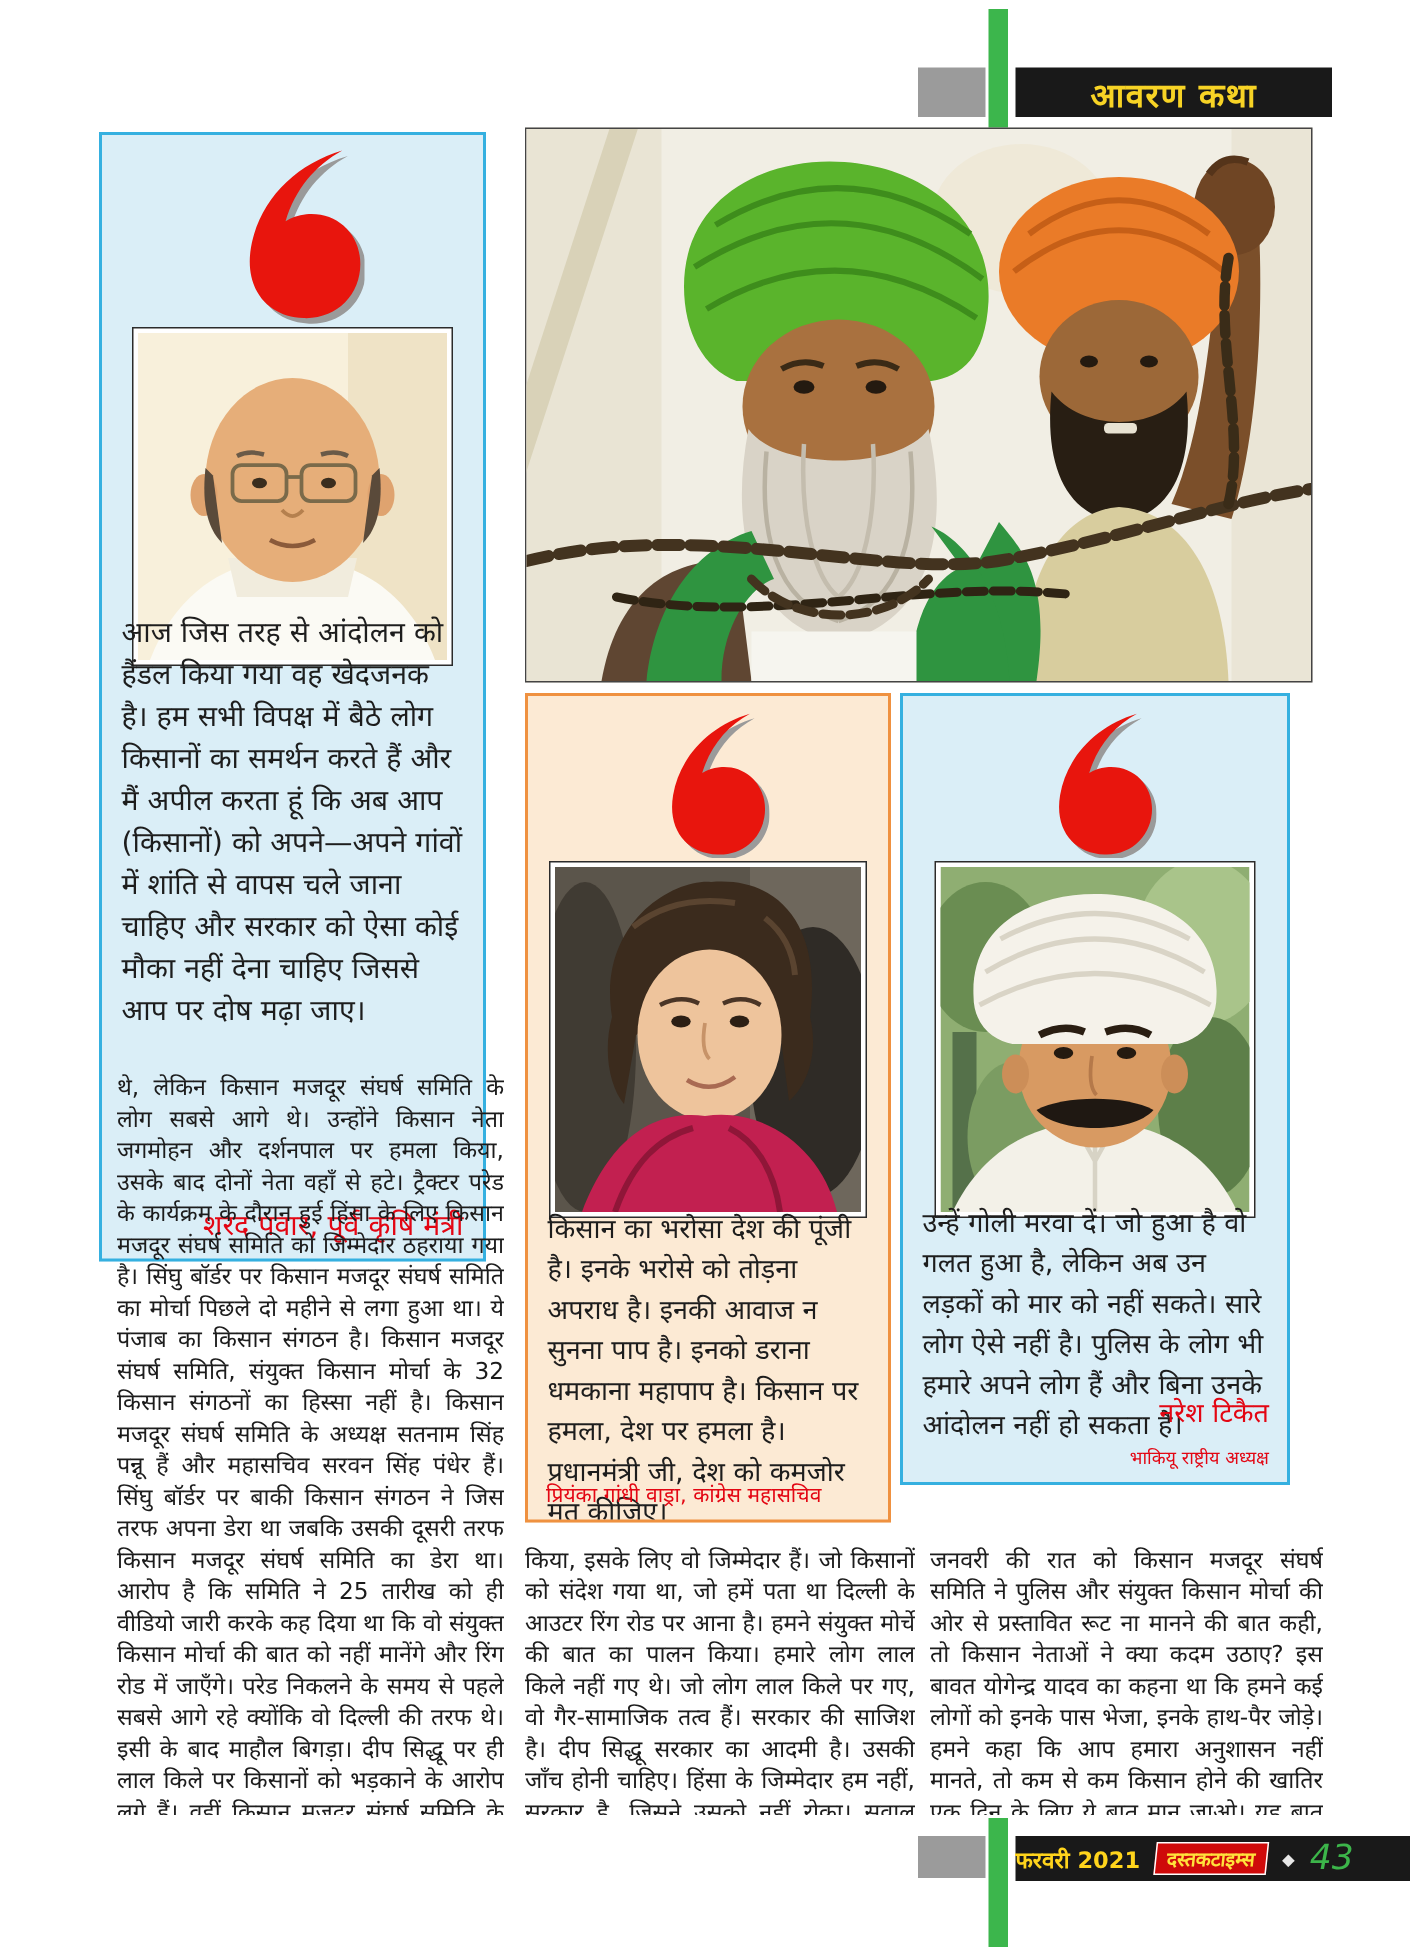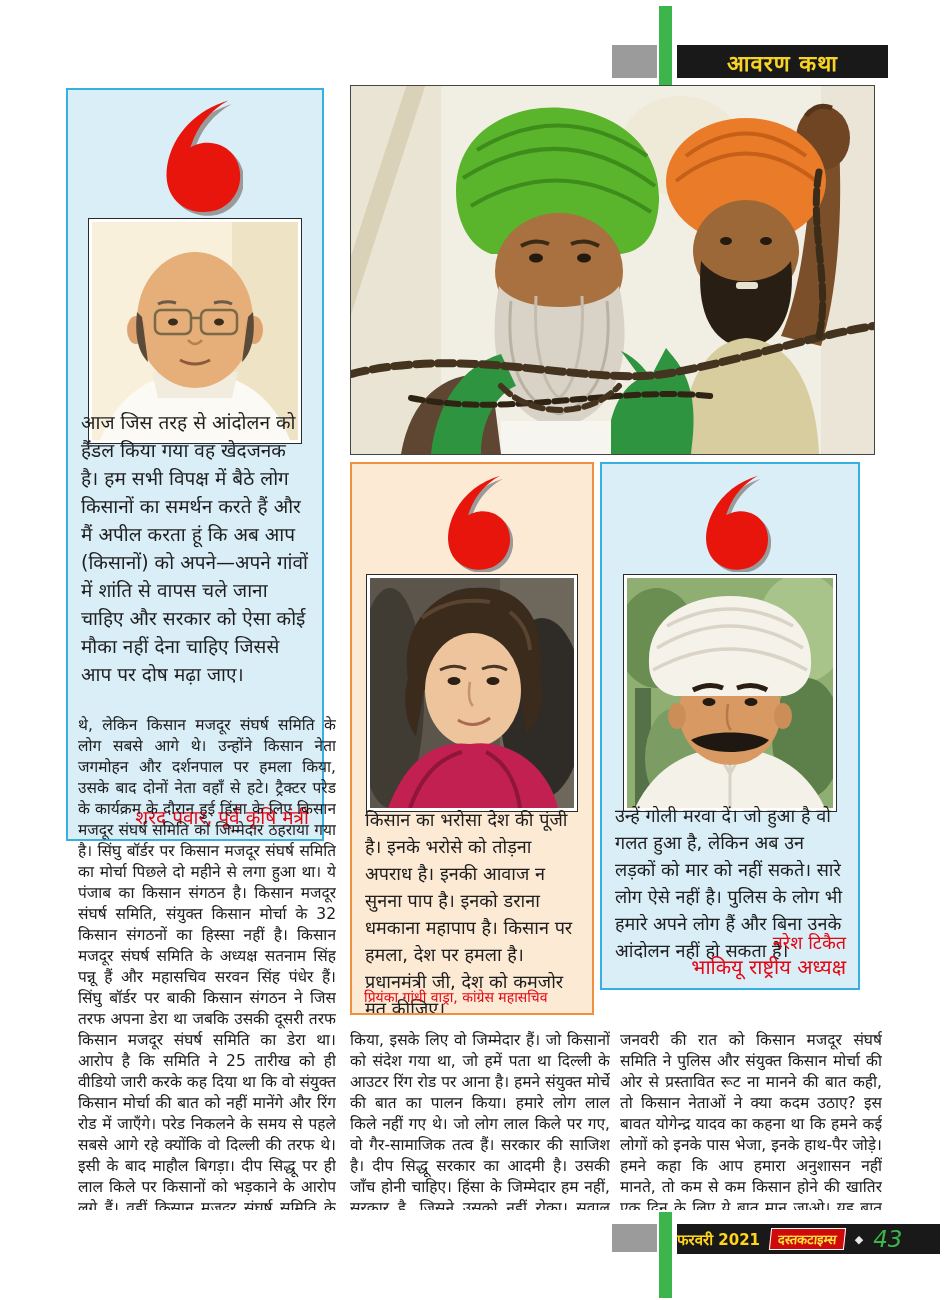--- a/index.html
+++ b/index.html
@@ -182,21 +182,21 @@
         <path d="M30,70 Q103,26 176,70 M40,48 Q103,14 166,48 M26,92 Q103,50 180,92" stroke="#d9d4c6" stroke-width="3.5" fill="none"></path>
         <path d="M66,112 q16,-8 30,-2 M110,110 q16,-6 30,2" stroke="#2a1e12" stroke-width="5" fill="none"></path>
         <ellipse cx="82" cy="124" rx="6.5" ry="4" fill="#241a10"></ellipse>
         <ellipse cx="124" cy="124" rx="6.5" ry="4" fill="#241a10"></ellipse>
         <path d="M101,126 Q98,146 104,152" stroke="#b5794a" stroke-width="2.5" fill="none"></path>
         <path d="M64,162 C82,152 124,152 142,162 C128,178 78,178 64,162 Z" fill="#1f1812"></path>
       </svg>
     </div>
     <div class="qtext" style="top:338px;bottom:72px;font-size:18px;line-height:27px;">उन्हें गोली मरवा दें। जो हुआ है वो गलत हुआ है, लेकिन अब उन लड़कों को मार को नहीं सकते। सारे लोग ऐसे नहीं है। पुलिस के लोग भी हमारे अपने लोग हैं और बिना उनके आंदोलन नहीं हो सकता है।</div>
     <div class="qattr" style="right:12px;bottom:34px;font-size:18px;text-align:right;">नरेश टिकैत</div>
-    <div class="qattr" style="right:12px;bottom:8px;font-size:20px;text-align:left;">भाकियू राष्ट्रीय अध्यक्ष</div>
+    <div class="qattr" style="right:12px;bottom:8px;font-size:12px;text-align:left;">भाकियू राष्ट्रीय अध्यक्ष</div>
   </div>
 
   <div class="bodycol" style="left:78px;top:715px;width:258px;height:495px;">थे, लेकिन किसान मजदूर संघर्ष समिति के लोग सबसे आगे थे। उन्होंने किसान नेता जगमोहन और दर्शनपाल पर हमला किया, उसके बाद दोनों नेता वहाँ से हटे। ट्रैक्टर परेड के कार्यक्रम के दौरान हुई हिंसा के लिए किसान मजदूर संघर्ष समिति को जिम्मेदार ठहराया गया है। सिंघु बॉर्डर पर किसान मजदूर संघर्ष समिति का मोर्चा पिछले दो महीने से लगा हुआ था। ये पंजाब का किसान संगठन है। किसान मजदूर संघर्ष समिति, संयुक्त किसान मोर्चा के 32 किसान संगठनों का हिस्सा नहीं है। किसान मजदूर संघर्ष समिति के अध्यक्ष सतनाम सिंह पन्नू हैं और महासचिव सरवन सिंह पंधेर हैं। सिंघु बॉर्डर पर बाकी किसान संगठन ने जिस तरफ अपना डेरा था जबकि उसकी दूसरी तरफ किसान मजदूर संघर्ष समिति का डेरा था। आरोप है कि समिति ने 25 तारीख को ही वीडियो जारी करके कह दिया था कि वो संयुक्त किसान मोर्चा की बात को नहीं मानेंगे और रिंग रोड में जाएँगे। परेड निकलने के समय से पहले सबसे आगे रहे क्योंकि वो दिल्ली की तरफ थे। इसी के बाद माहौल बिगड़ा। दीप सिद्धू पर ही लाल किले पर किसानों को भड़काने के आरोप लगे हैं। वहीं किसान मजदूर संघर्ष समिति के अध्यक्ष सतनाम सिंह पन्नू ने इन आरोपों को सिरे से खारिज किया है। उनका कहना था कि संयुक्त किसान मोर्चा ने क्या तय किया और क्या</div>
   <div class="bodycol" style="left:350px;top:1030px;width:260px;height:180px;">किया, इसके लिए वो जिम्मेदार हैं। जो किसानों को संदेश गया था, जो हमें पता था दिल्ली के आउटर रिंग रोड पर आना है। हमने संयुक्त मोर्चे की बात का पालन किया। हमारे लोग लाल किले नहीं गए थे। जो लोग लाल किले पर गए, वो गैर-सामाजिक तत्व हैं। सरकार की साजिश है। दीप सिद्धू सरकार का आदमी है। उसकी जाँच होनी चाहिए। हिंसा के जिम्मेदार हम नहीं, सरकार है, जिसने उसको नहीं रोका। सवाल यह है कि 25</div>
   <div class="bodycol" style="left:620px;top:1030px;width:262px;height:180px;">जनवरी की रात को किसान मजदूर संघर्ष समिति ने पुलिस और संयुक्त किसान मोर्चा की ओर से प्रस्तावित रूट ना मानने की बात कही, तो किसान नेताओं ने क्या कदम उठाए? इस बावत योगेन्द्र यादव का कहना था कि हमने कई लोगों को इनके पास भेजा, इनके हाथ-पैर जोड़े। हमने कहा कि आप हमारा अनुशासन नहीं मानते, तो कम से कम किसान होने की खातिर एक दिन के लिए ये बात मान जाओ। यह बात पुलिस व प्रशासन को पता</div>
 
   <div class="gray-sq" style="left:612px;top:1224px;width:45px;height:28px;"></div>
   <div class="green-bar" style="left:659px;top:1212px;width:13px;height:86px;"></div>
   <div class="black-bar footer-bar" style="left:677px;top:1224px;width:263px;height:30px;">
     <span class="footer-month">फरवरी 2021</span>

